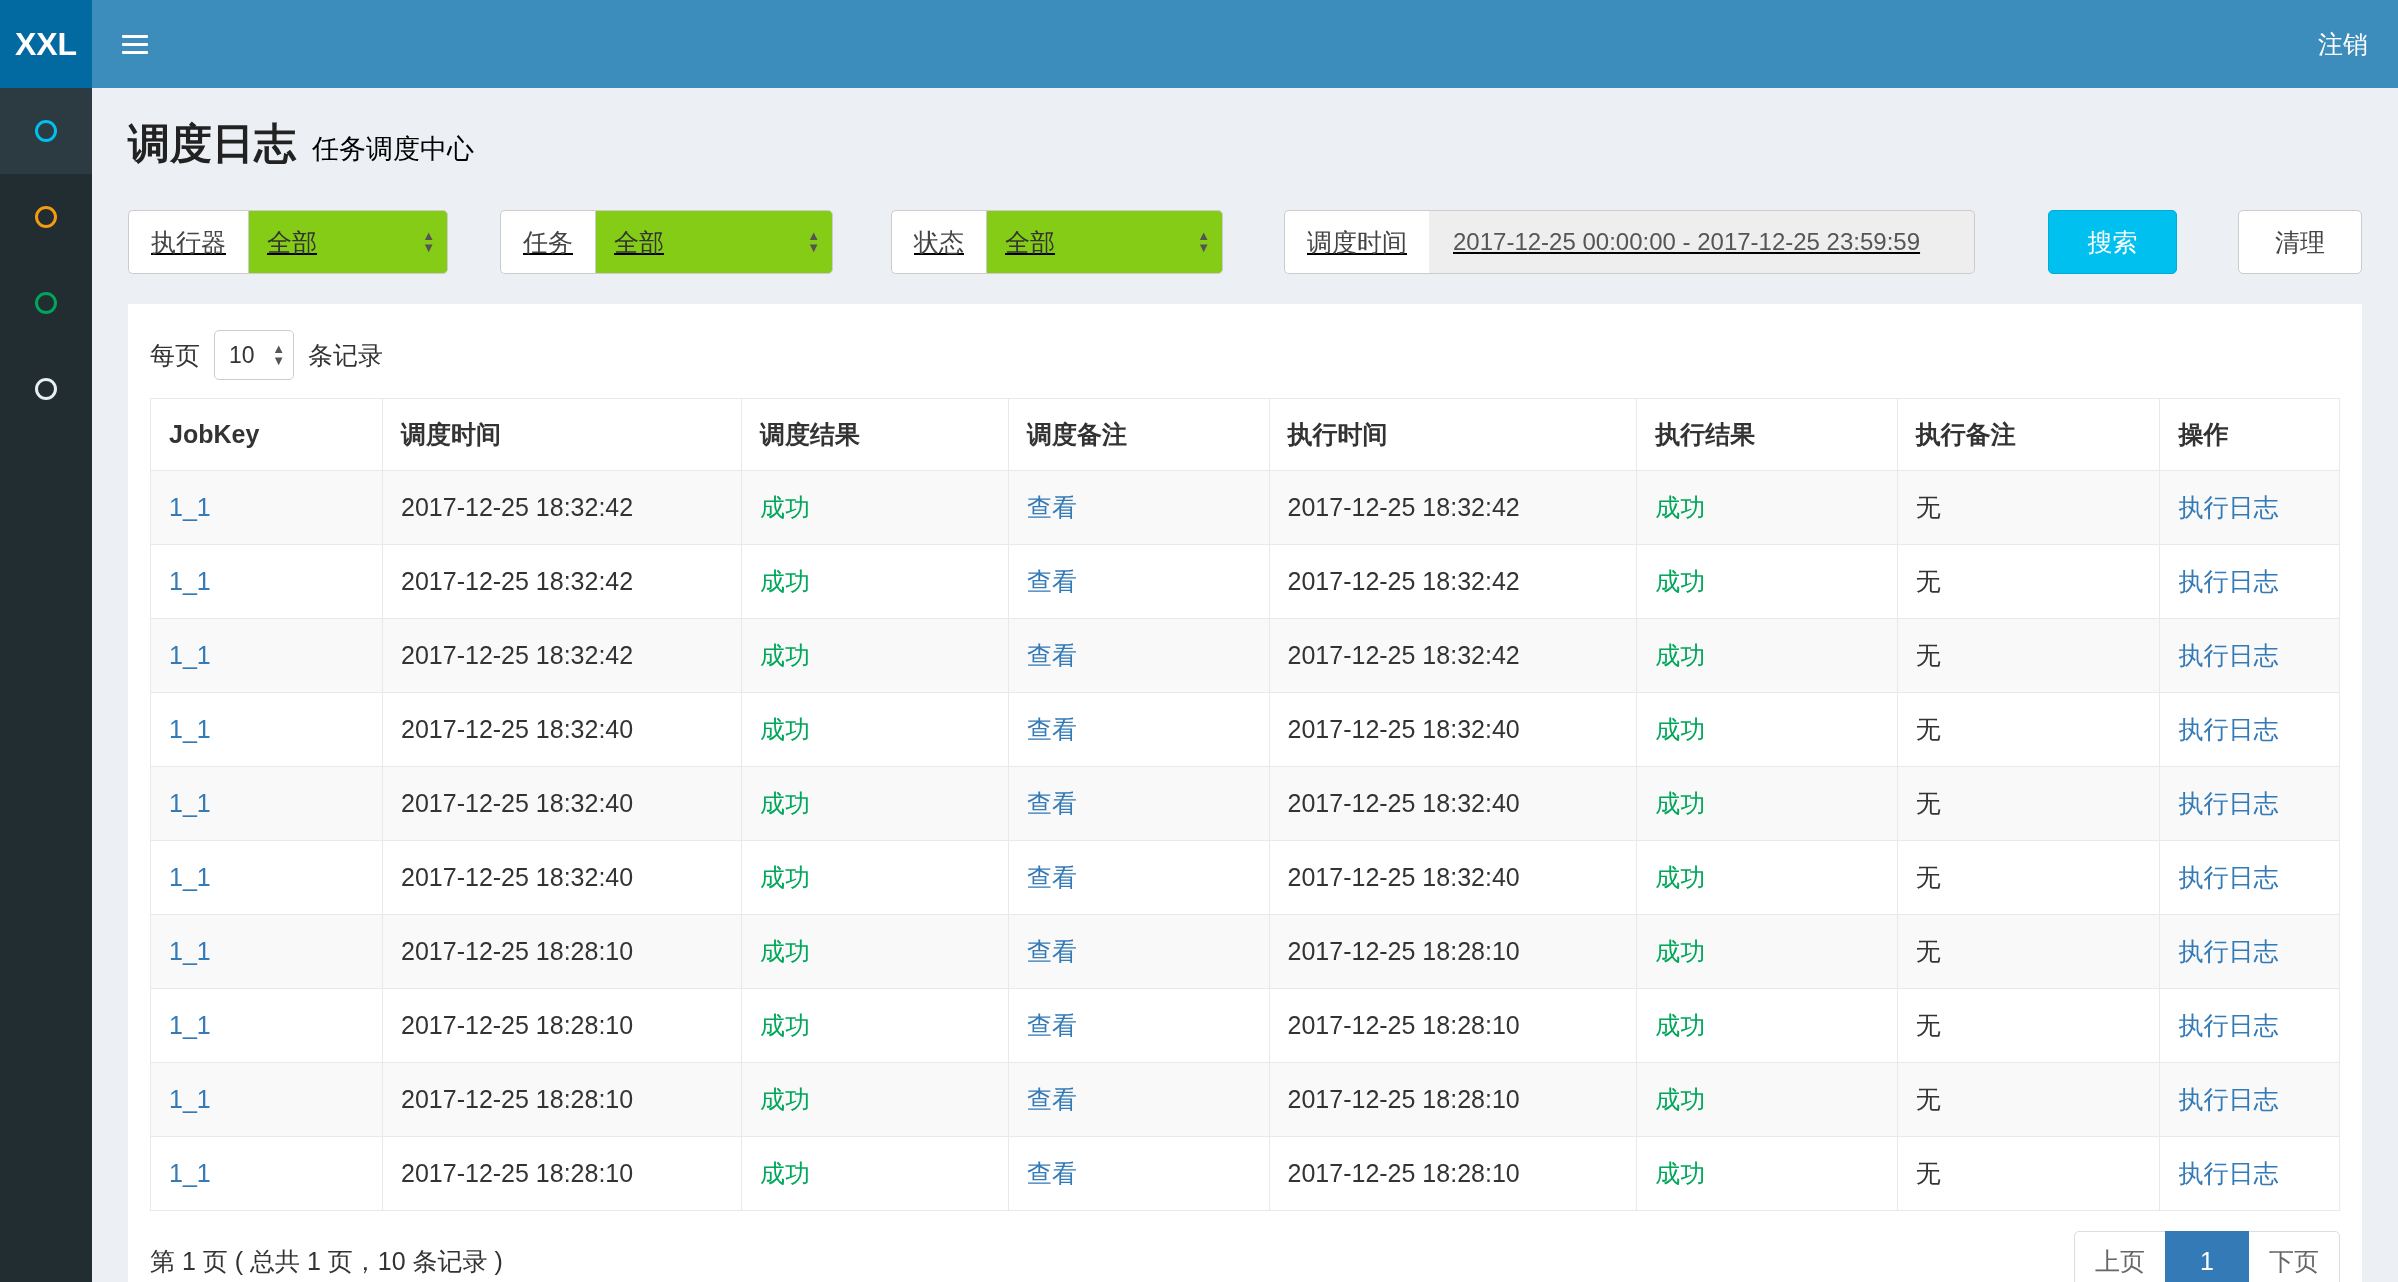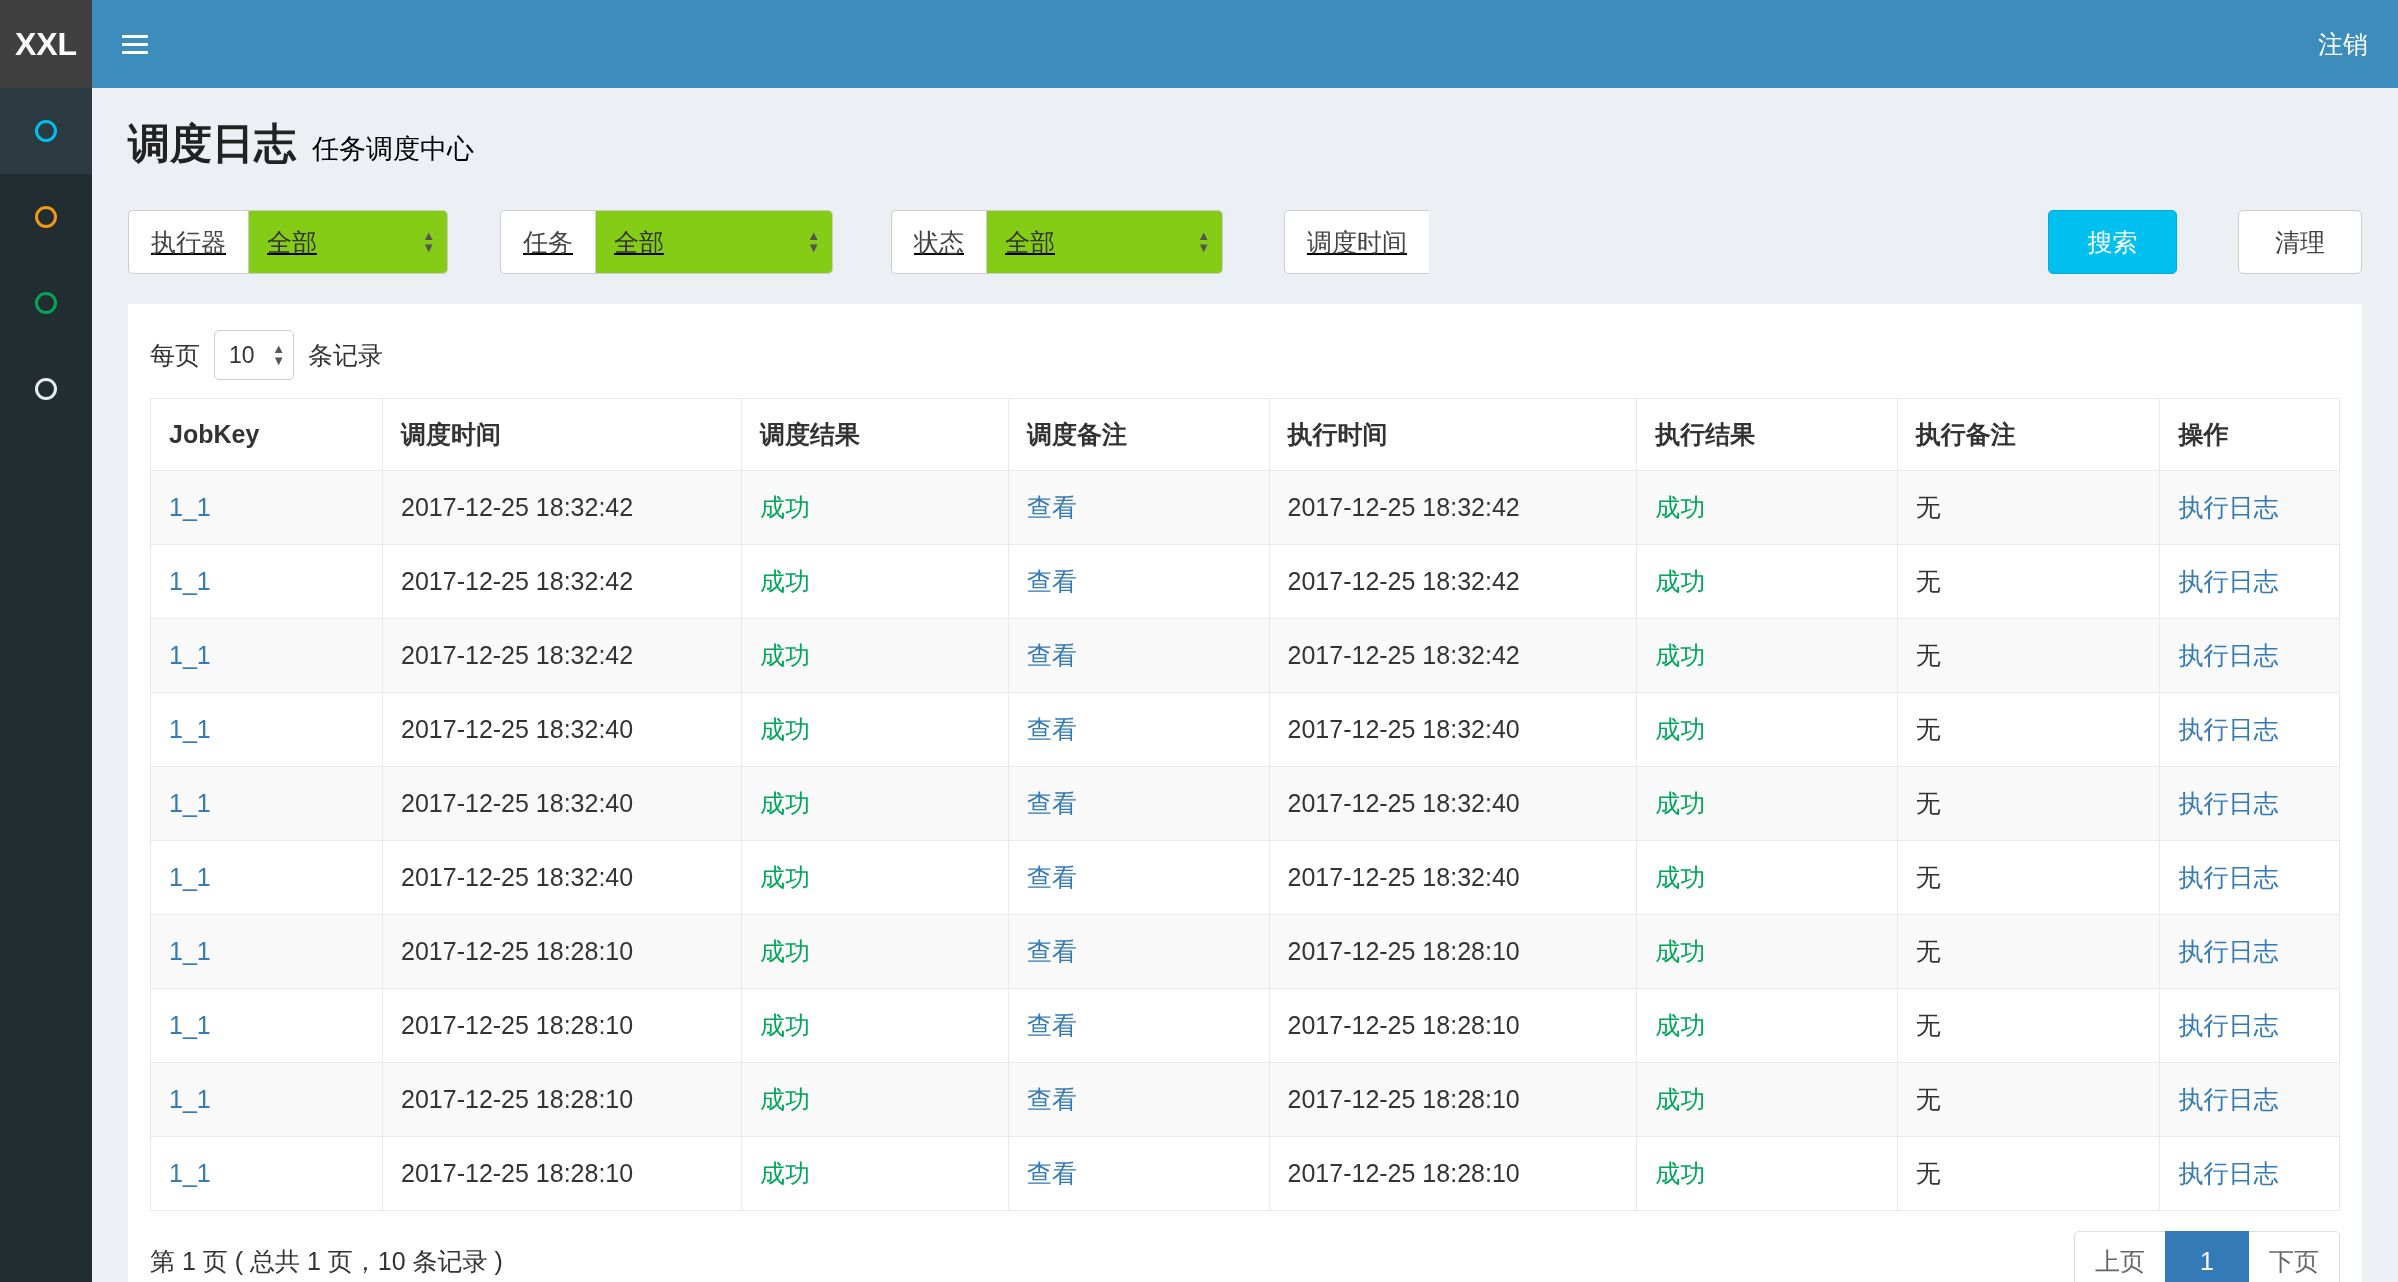--- a/index.html
+++ b/index.html
@@ -2,21 +2,21 @@
 <html><head>
 <meta charset="utf-8">
 <style>
   * { margin:0; padding:0; box-sizing:border-box; }
   html, body { width:2398px; height:1282px; overflow:hidden; }
   body { font-family:"Liberation Sans","DejaVu Sans",sans-serif; background:#ecf0f5; position:relative; }
   a { text-decoration:none; }
 
   
   .navbar { position:absolute; top:0; left:0; width:2398px; height:88px; background:#3c8dbc; display:flex; z-index:10; }
-  .logo { width:92px; height:88px; background:#404040; color:#fff; font-size:32px; font-weight:bold;
+  .logo { width:92px; height:88px; background:#0369a1; color:#fff; font-size:32px; font-weight:bold;
           display:flex; align-items:center; justify-content:center; cursor:pointer; }
   .navbar-main { flex:1; display:flex; align-items:center; justify-content:space-between; }
   .hamburger { margin-left:30px; width:26px; display:flex; flex-direction:column; gap:5px; cursor:pointer; padding:6px 0; }
   .hamburger span { display:block; height:3px; background:#fff; border-radius:1px; }
   .logout { color:#fff; font-size:25px; margin-right:30px; cursor:pointer; }
 
   
   .sidebar { position:absolute; top:88px; left:0; width:92px; height:1194px; background:#222d32; }
   .sidebar-item { height:86px; display:flex; align-items:center; justify-content:center; cursor:pointer; }
   .sidebar-item.active { background:#2c3b41; }
@@ -149,20 +149,21 @@
         <span>全部</span>
         <span class="arrows">
             <i>▲</i>
             <i>▼</i>
           </span>
       </div>
     </div>
 
     <div class="input-group">
       <span class="addon">调度时间</span>
+      <input class="date-input" readonly="" value="2017-12-25 00:00:00 - 2017-12-25 23:59:59" style="">
     </div>
 
     <button class="btn-search">搜索</button>
     <button class="btn-clear">清理</button>
   </div>
 
   <div class="box">
 
     <div class="page-size-row">
       <span>每页</span>

